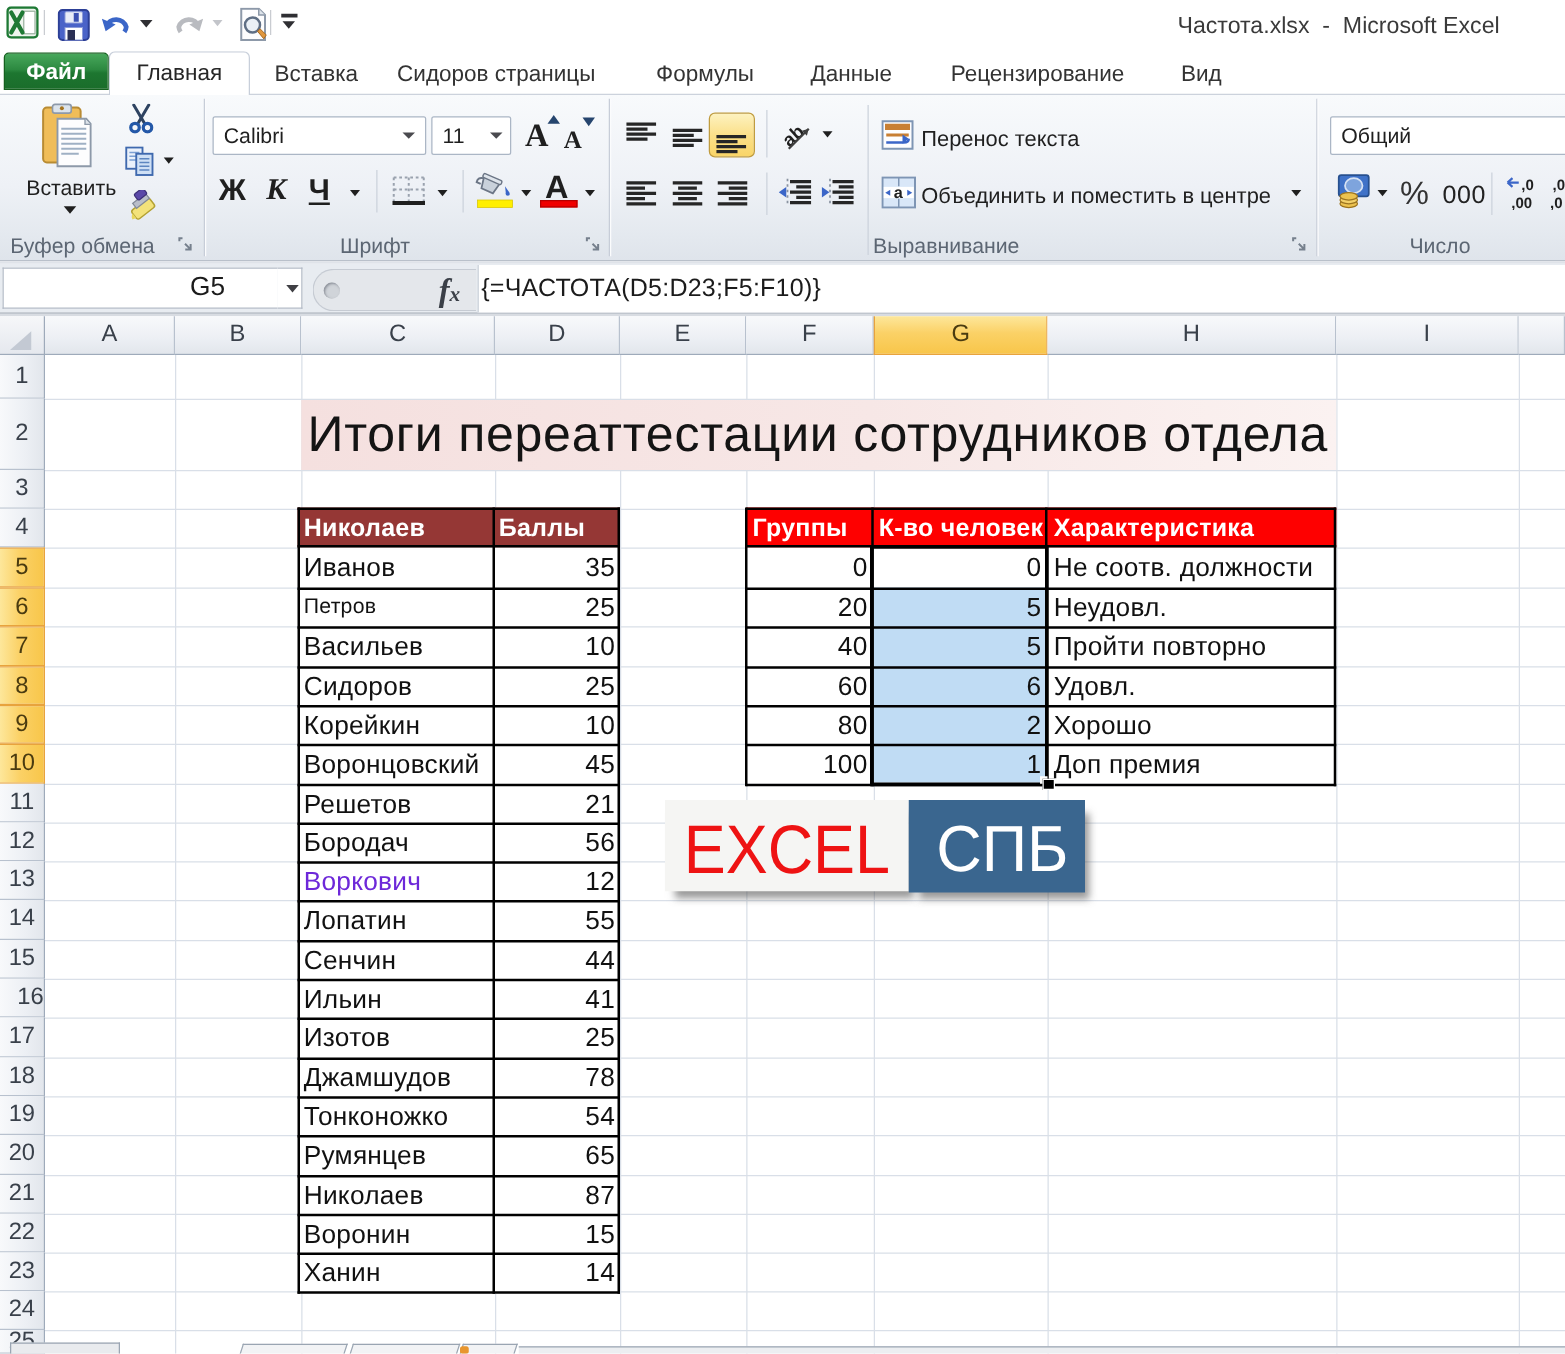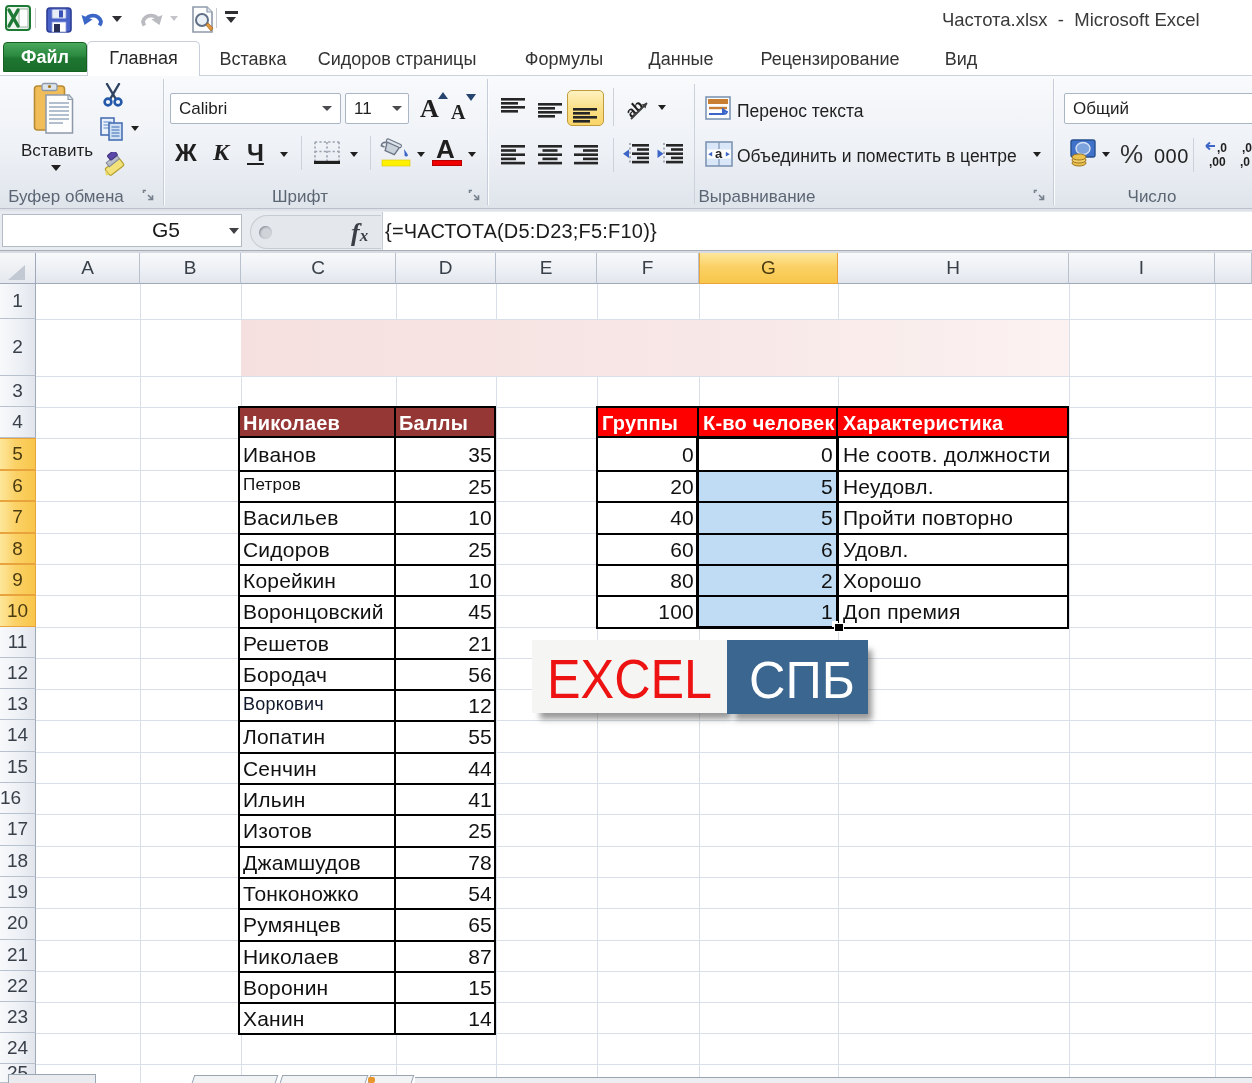--- a/index.html
+++ b/index.html
@@ -305,21 +305,21 @@
 <div class="ab" style="left:0;top:470px;width:36px;height:31px;background:linear-gradient(90deg,#fde79b,#fbd166 45%,#f8c64a);border:1px solid #e8a33d;border-left:none;font-size:19px;color:#4a3b10;text-align:center;line-height:29px">6</div>
 <div class="ab" style="left:0;top:501px;width:36px;height:32px;background:linear-gradient(90deg,#fde79b,#fbd166 45%,#f8c64a);border:1px solid #e8a33d;border-left:none;font-size:19px;color:#4a3b10;text-align:center;line-height:30px">7</div>
 <div class="ab" style="left:0;top:533px;width:36px;height:31px;background:linear-gradient(90deg,#fde79b,#fbd166 45%,#f8c64a);border:1px solid #e8a33d;border-left:none;font-size:19px;color:#4a3b10;text-align:center;line-height:29px">8</div>
 <div class="ab" style="left:0;top:564px;width:36px;height:31px;background:linear-gradient(90deg,#fde79b,#fbd166 45%,#f8c64a);border:1px solid #e8a33d;border-left:none;font-size:19px;color:#4a3b10;text-align:center;line-height:29px">9</div>
 <div class="ab" style="left:0;top:595px;width:36px;height:32px;background:linear-gradient(90deg,#fde79b,#fbd166 45%,#f8c64a);border:1px solid #e8a33d;border-left:none;font-size:19px;color:#4a3b10;text-align:center;line-height:30px">10</div>
 <div class="ab" style="left:0;top:627px;width:36px;height:31px;background:linear-gradient(90deg,#f8f9fb,#eceff4 60%,#e2e6ec);border-right:1px solid #9eaaba;border-bottom:1px solid #b8c1ce;font-size:19px;color:#39404a;text-align:center;line-height:29px">11</div>
 <div class="ab" style="left:0;top:658px;width:36px;height:31px;background:linear-gradient(90deg,#f8f9fb,#eceff4 60%,#e2e6ec);border-right:1px solid #9eaaba;border-bottom:1px solid #b8c1ce;font-size:19px;color:#39404a;text-align:center;line-height:29px">12</div>
 <div class="ab" style="left:0;top:689px;width:36px;height:31px;background:linear-gradient(90deg,#f8f9fb,#eceff4 60%,#e2e6ec);border-right:1px solid #9eaaba;border-bottom:1px solid #b8c1ce;font-size:19px;color:#39404a;text-align:center;line-height:29px">13</div>
 <div class="ab" style="left:0;top:720px;width:36px;height:32px;background:linear-gradient(90deg,#f8f9fb,#eceff4 60%,#e2e6ec);border-right:1px solid #9eaaba;border-bottom:1px solid #b8c1ce;font-size:19px;color:#39404a;text-align:center;line-height:30px">14</div>
 <div class="ab" style="left:0;top:752px;width:36px;height:31px;background:linear-gradient(90deg,#f8f9fb,#eceff4 60%,#e2e6ec);border-right:1px solid #9eaaba;border-bottom:1px solid #b8c1ce;font-size:19px;color:#39404a;text-align:center;line-height:29px">15</div>
-<div class="ab" style="left:0;top:783px;width:36px;height:31px;background:linear-gradient(90deg,#f8f9fb,#eceff4 60%,#e2e6ec);border-right:1px solid #9eaaba;border-bottom:1px solid #b8c1ce;font-size:19px;color:#39404a;text-align:left;line-height:29px">16</div>
+<div class="ab" style="left:0;top:783px;width:36px;height:31px;background:linear-gradient(90deg,#f8f9fb,#eceff4 60%,#e2e6ec);border-right:1px solid #9eaaba;border-bottom:1px solid #b8c1ce;font-size:19px;color:#39404a;text-align:right;line-height:29px">16</div>
 <div class="ab" style="left:0;top:814px;width:36px;height:32px;background:linear-gradient(90deg,#f8f9fb,#eceff4 60%,#e2e6ec);border-right:1px solid #9eaaba;border-bottom:1px solid #b8c1ce;font-size:19px;color:#39404a;text-align:center;line-height:30px">17</div>
 <div class="ab" style="left:0;top:846px;width:36px;height:31px;background:linear-gradient(90deg,#f8f9fb,#eceff4 60%,#e2e6ec);border-right:1px solid #9eaaba;border-bottom:1px solid #b8c1ce;font-size:19px;color:#39404a;text-align:center;line-height:29px">18</div>
 <div class="ab" style="left:0;top:877px;width:36px;height:31px;background:linear-gradient(90deg,#f8f9fb,#eceff4 60%,#e2e6ec);border-right:1px solid #9eaaba;border-bottom:1px solid #b8c1ce;font-size:19px;color:#39404a;text-align:center;line-height:29px">19</div>
 <div class="ab" style="left:0;top:908px;width:36px;height:32px;background:linear-gradient(90deg,#f8f9fb,#eceff4 60%,#e2e6ec);border-right:1px solid #9eaaba;border-bottom:1px solid #b8c1ce;font-size:19px;color:#39404a;text-align:center;line-height:30px">20</div>
 <div class="ab" style="left:0;top:940px;width:36px;height:31px;background:linear-gradient(90deg,#f8f9fb,#eceff4 60%,#e2e6ec);border-right:1px solid #9eaaba;border-bottom:1px solid #b8c1ce;font-size:19px;color:#39404a;text-align:center;line-height:29px">21</div>
 <div class="ab" style="left:0;top:971px;width:36px;height:31px;background:linear-gradient(90deg,#f8f9fb,#eceff4 60%,#e2e6ec);border-right:1px solid #9eaaba;border-bottom:1px solid #b8c1ce;font-size:19px;color:#39404a;text-align:center;line-height:29px">22</div>
 <div class="ab" style="left:0;top:1002px;width:36px;height:31px;background:linear-gradient(90deg,#f8f9fb,#eceff4 60%,#e2e6ec);border-right:1px solid #9eaaba;border-bottom:1px solid #b8c1ce;font-size:19px;color:#39404a;text-align:center;line-height:29px">23</div>
 <div class="ab" style="left:0;top:1033px;width:36px;height:31px;background:linear-gradient(90deg,#f8f9fb,#eceff4 60%,#e2e6ec);border-right:1px solid #9eaaba;border-bottom:1px solid #b8c1ce;font-size:19px;color:#39404a;text-align:center;line-height:29px">24</div>
 <div class="ab" style="left:0;top:1064px;width:36px;height:19px;background:linear-gradient(90deg,#f8f9fb,#eceff4 60%,#e2e6ec);border-right:1px solid #9eaaba;border-bottom:1px solid #b8c1ce;font-size:19px;color:#39404a;text-align:center;line-height:17px">25</div>
 <div class="ab" style="left:140px;top:284px;width:1px;height:799px;background:#d9dfe8"></div>
@@ -351,20 +351,21 @@
 <div class="ab" style="left:36px;top:846px;width:1216px;height:1px;background:#d9dfe8"></div>
 <div class="ab" style="left:36px;top:877px;width:1216px;height:1px;background:#d9dfe8"></div>
 <div class="ab" style="left:36px;top:908px;width:1216px;height:1px;background:#d9dfe8"></div>
 <div class="ab" style="left:36px;top:940px;width:1216px;height:1px;background:#d9dfe8"></div>
 <div class="ab" style="left:36px;top:971px;width:1216px;height:1px;background:#d9dfe8"></div>
 <div class="ab" style="left:36px;top:1002px;width:1216px;height:1px;background:#d9dfe8"></div>
 <div class="ab" style="left:36px;top:1033px;width:1216px;height:1px;background:#d9dfe8"></div>
 <div class="ab" style="left:36px;top:1064px;width:1216px;height:1px;background:#d9dfe8"></div>
 
 <div class="ab" style="left:241px;top:320px;width:828px;height:56px;background:linear-gradient(90deg,#f5e0df,#f7e7e6 55%,#fbf2f1)"></div>
+<div class="ab" style="left:246px;top:326px;font-size:40px;color:#141414;white-space:nowrap;letter-spacing:0.6px">Итоги переаттестации сотрудников отдела</div>
 <div class="ab" style="left:238px;top:406px;width:258px;height:32px;background:#953735"></div>
 <div class="ab" style="left:243px;top:412px;font-size:20px;font-weight:bold;letter-spacing:0.2px;color:#fff">Николаев</div>
 <div class="ab" style="left:399px;top:412px;font-size:20px;font-weight:bold;letter-spacing:0.2px;color:#fff">Баллы</div>
 <div class="ab" style="left:238px;top:438px;width:258px;height:597px;background:#fff"></div>
 <div class="ab" style="left:243px;top:443px;font-size:21px;letter-spacing:0.2px;color:#111">Иванов</div>
 <div class="ab" style="left:396px;top:443px;width:96px;font-size:21px;letter-spacing:0.2px;color:#111;text-align:right">35</div>
 <div class="ab" style="left:243px;top:475px;font-size:17px;letter-spacing:0.2px;color:#111">Петров</div>
 <div class="ab" style="left:396px;top:475px;width:96px;font-size:21px;letter-spacing:0.2px;color:#111;text-align:right">25</div>
 <div class="ab" style="left:238px;top:470px;width:258px;height:2px;background:#000"></div>
 <div class="ab" style="left:243px;top:506px;font-size:21px;letter-spacing:0.2px;color:#111">Васильев</div>
@@ -378,21 +379,21 @@
 <div class="ab" style="left:238px;top:564px;width:258px;height:2px;background:#000"></div>
 <div class="ab" style="left:243px;top:600px;font-size:21px;letter-spacing:0.2px;color:#111">Воронцовский</div>
 <div class="ab" style="left:396px;top:600px;width:96px;font-size:21px;letter-spacing:0.2px;color:#111;text-align:right">45</div>
 <div class="ab" style="left:238px;top:595px;width:258px;height:2px;background:#000"></div>
 <div class="ab" style="left:243px;top:632px;font-size:21px;letter-spacing:0.2px;color:#111">Решетов</div>
 <div class="ab" style="left:396px;top:632px;width:96px;font-size:21px;letter-spacing:0.2px;color:#111;text-align:right">21</div>
 <div class="ab" style="left:238px;top:627px;width:258px;height:2px;background:#000"></div>
 <div class="ab" style="left:243px;top:663px;font-size:21px;letter-spacing:0.2px;color:#111">Бородач</div>
 <div class="ab" style="left:396px;top:663px;width:96px;font-size:21px;letter-spacing:0.2px;color:#111;text-align:right">56</div>
 <div class="ab" style="left:238px;top:658px;width:258px;height:2px;background:#000"></div>
-<div class="ab" style="left:243px;top:694px;font-size:18px;letter-spacing:0.2px;color:#0f172a">Воркович</div>
+<div class="ab" style="left:243px;top:694px;font-size:21px;letter-spacing:0.2px;color:#6d28d9">Воркович</div>
 <div class="ab" style="left:396px;top:694px;width:96px;font-size:21px;letter-spacing:0.2px;color:#111;text-align:right">12</div>
 <div class="ab" style="left:238px;top:689px;width:258px;height:2px;background:#000"></div>
 <div class="ab" style="left:243px;top:725px;font-size:21px;letter-spacing:0.2px;color:#111">Лопатин</div>
 <div class="ab" style="left:396px;top:725px;width:96px;font-size:21px;letter-spacing:0.2px;color:#111;text-align:right">55</div>
 <div class="ab" style="left:238px;top:720px;width:258px;height:2px;background:#000"></div>
 <div class="ab" style="left:243px;top:757px;font-size:21px;letter-spacing:0.2px;color:#111">Сенчин</div>
 <div class="ab" style="left:396px;top:757px;width:96px;font-size:21px;letter-spacing:0.2px;color:#111;text-align:right">44</div>
 <div class="ab" style="left:238px;top:752px;width:258px;height:2px;background:#000"></div>
 <div class="ab" style="left:243px;top:788px;font-size:21px;letter-spacing:0.2px;color:#111">Ильин</div>
 <div class="ab" style="left:396px;top:788px;width:96px;font-size:21px;letter-spacing:0.2px;color:#111;text-align:right">41</div>

